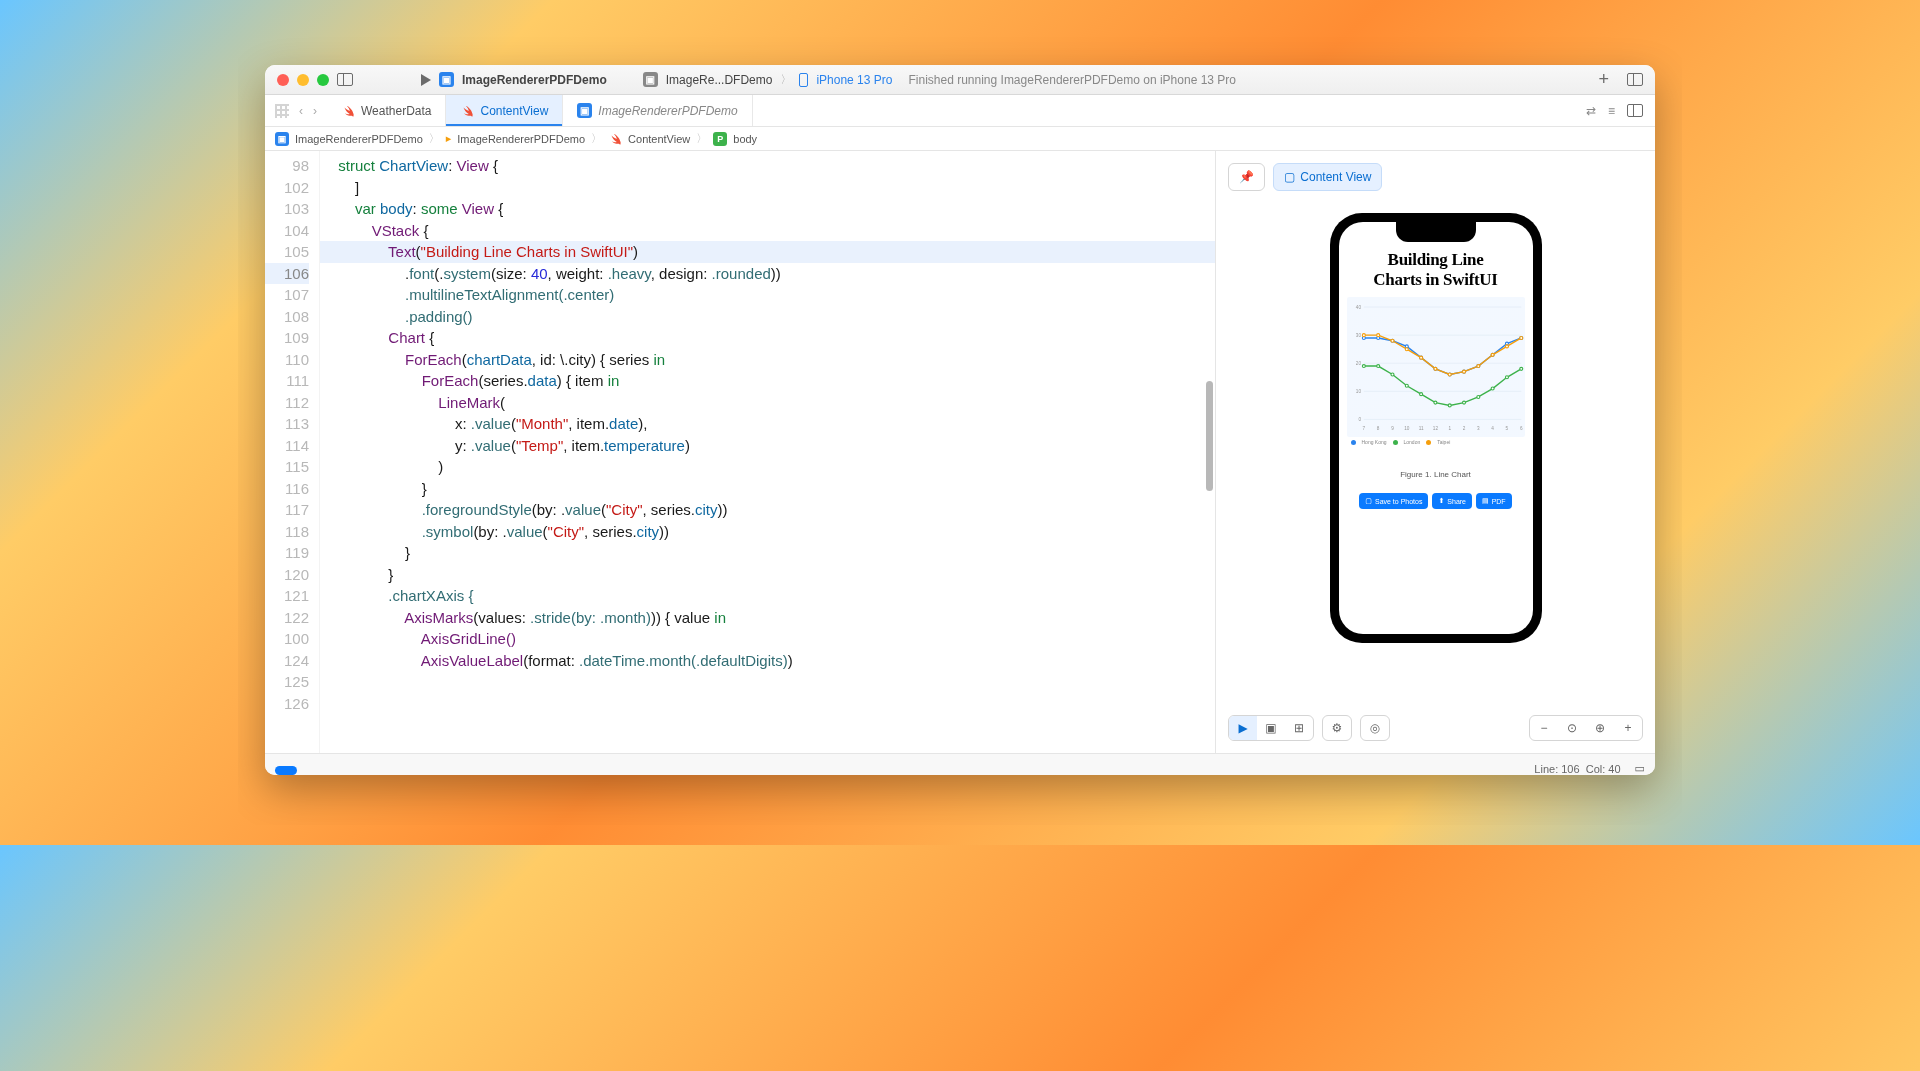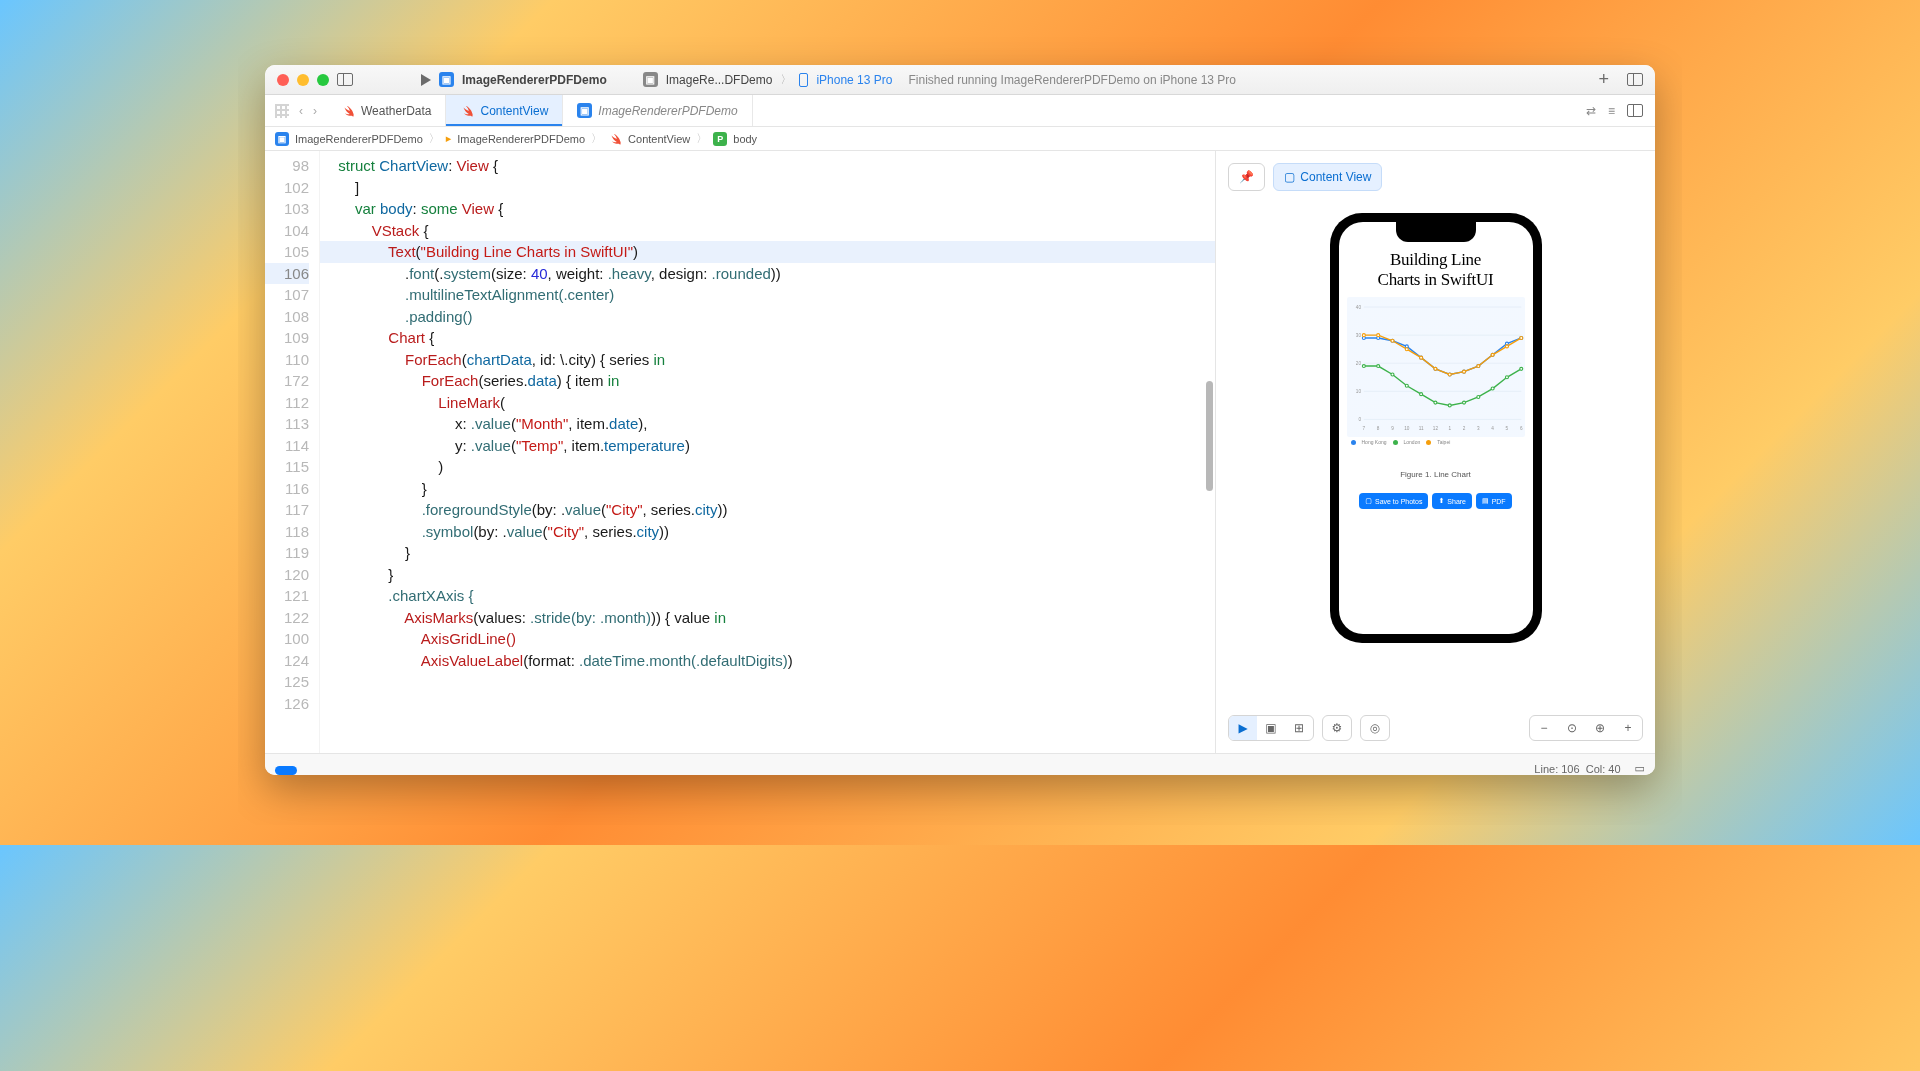--- a/index.html
+++ b/index.html
@@ -29,29 +29,29 @@
 .crumbs .chev{color:#bbb}
 .sq-badge{width:14px;height:14px;border-radius:3px;color:#fff;font-size:9px;display:inline-flex;align-items:center;justify-content:center;font-weight:700}
 .sq-blue{background:#2a83ed}
 .main{flex:1;display:flex;overflow:hidden}
 .editor{flex:1;display:flex;font-family:"SF Mono",Menlo,monospace;font-size:15px;line-height:21.5px;overflow:auto;position:relative}
 .gutter{width:55px;background:#fff;text-align:right;color:#b8b8b8;padding:4px 10px 4px 0;user-select:none;border-right:1px solid #f3f3f3}
 .gutter div.hl{background:#e9f1fd;color:#888}
 .code{flex:1;padding:4px 0;white-space:pre;color:#1a1a1a}
 .code .line{padding:0 10px}
 .code .line.hl{background:#e9f1fd}
-.kw{color:#15803d}.type{color:#b91c1c}.fn{color:#326d74}.str{color:#c41a16}.id{color:#0f68a0}.pn{color:#272ad8}
+.kw{color:#15803d}.type{color:#701a75}.fn{color:#326d74}.str{color:#c41a16}.id{color:#0f68a0}.pn{color:#272ad8}
 .preview{width:440px;border-left:1px solid #e5e5e5;background:#fff;display:flex;flex-direction:column;position:relative}
 .pv-top{padding:12px;display:flex;gap:8px}
 .pill-btn{height:28px;padding:0 10px;border:1px solid #d5d5d5;border-radius:6px;background:#fff;display:flex;align-items:center;gap:5px;font-size:12px;color:#555}
 .pill-btn.active{background:#e5f0ff;color:#0a6ed1;border-color:#c5dcf9}
 .device-frame{margin:10px auto;width:212px;height:430px;background:#000;border-radius:32px;padding:9px;position:relative}
 .notch{position:absolute;top:9px;left:50%;transform:translateX(-50%);width:80px;height:20px;background:#000;border-radius:0 0 12px 12px;z-index:2}
 .screen{width:100%;height:100%;background:#fff;border-radius:24px;overflow:hidden;padding:28px 8px 8px;font-size:10px}
-.screen h1{font-size:17px;font-weight:400;text-align:center;letter-spacing:-.3px;line-height:1.15;font-family:ui-rounded,-apple-system}
+.screen h1{font-size:17px;font-weight:700;text-align:center;letter-spacing:-.3px;line-height:1.15;font-family:ui-rounded,-apple-system}
 .chart-box{margin-top:8px;height:140px;position:relative;background:linear-gradient(rgba(220,235,255,.35),rgba(220,235,255,.35));border-radius:2px}
 .chart-box svg{width:100%;height:100%}
 .legend{font-size:5px;color:#888;padding:2px 4px}
 .legend span{margin-right:6px}
 .ldot{display:inline-block;width:5px;height:5px;border-radius:50%;vertical-align:middle;margin-right:2px}
 .caption{text-align:center;font-size:8px;color:#555;margin-top:23px}
 .btns{display:flex;gap:4px;justify-content:center;margin-top:14px}
 .bluebtn{background:#0a7aff;color:#fff;font-size:7px;padding:4px 6px;border-radius:4px;display:flex;align-items:center;gap:3px}
 .pv-tools{position:absolute;bottom:12px;left:12px;right:12px;display:flex;gap:8px;align-items:center}
 .tool-grp{display:flex;border:1px solid #d5d5d5;border-radius:6px;overflow:hidden;background:#fff}
@@ -144,21 +144,21 @@
           <div class="">98</div>
           <div class="">102</div>
           <div class="">103</div>
           <div class="">104</div>
           <div class="">105</div>
           <div class="hl">106</div>
           <div class="">107</div>
           <div class="">108</div>
           <div class="">109</div>
           <div class="">110</div>
-          <div class="">172</div>
+          <div class="">111</div>
           <div class="">112</div>
           <div class="">113</div>
           <div class="">114</div>
           <div class="">115</div>
           <div class="">116</div>
           <div class="">117</div>
           <div class="">118</div>
           <div class="">119</div>
           <div class="">120</div>
           <div class="">121</div>

